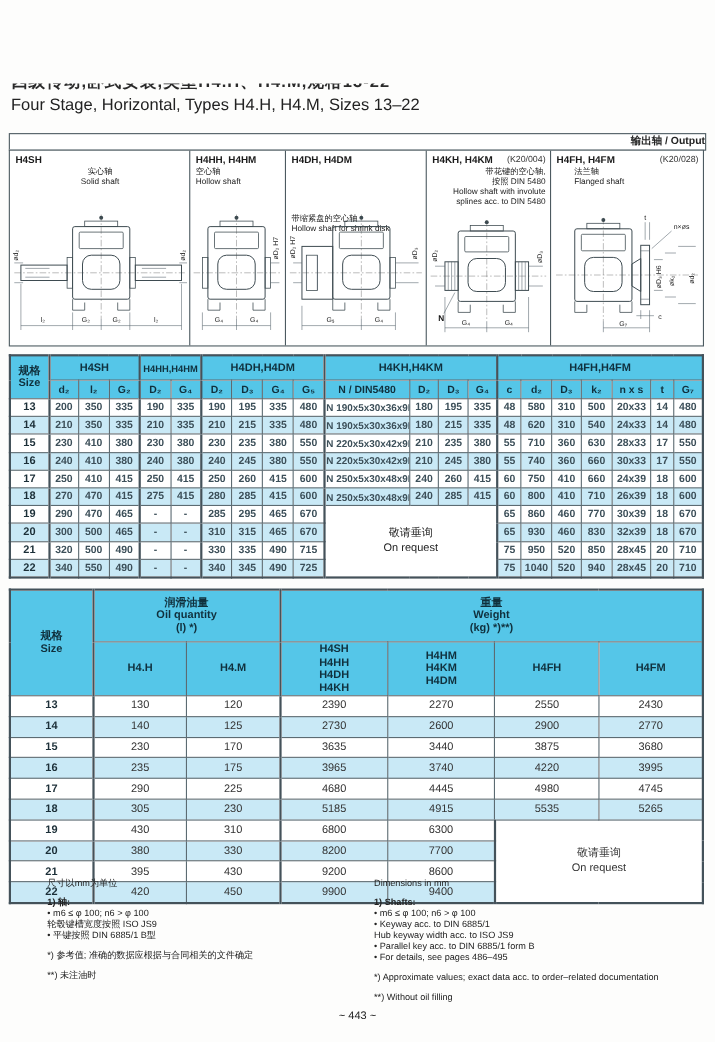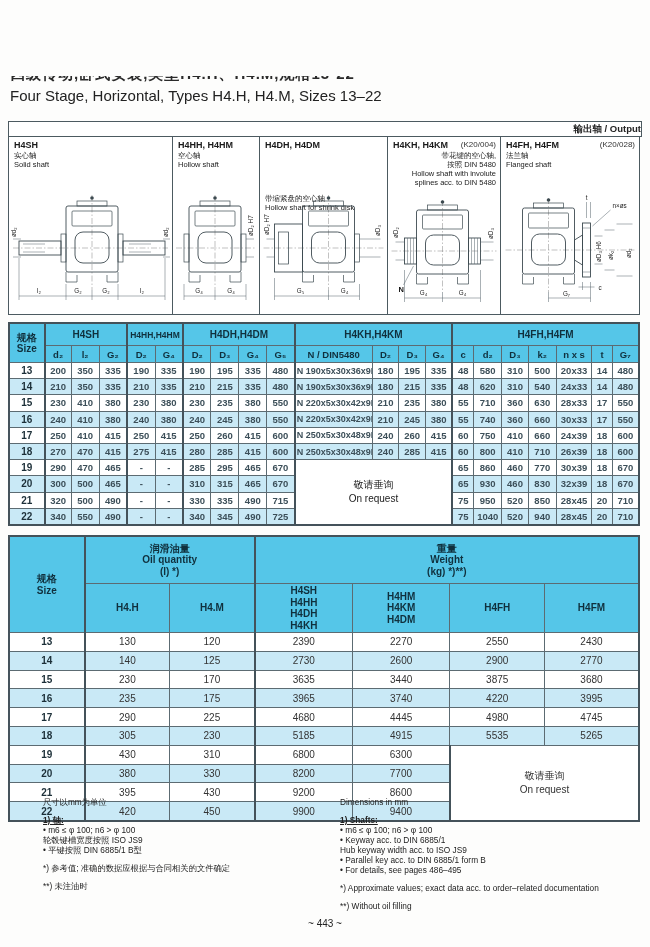--- a/index.html
+++ b/index.html
@@ -48,42 +48,42 @@
   .t2 th{font-size:10px;}
   .t2 .grp th{height:44px;vertical-align:middle;}
   .t2 .grp .multi, .t2 .sub .multi{white-space:pre-line;line-height:11.5px;}
   .t2 .sub th{height:44px;vertical-align:middle;}
   .t2 td{font-size:10px;height:15.8px;color:#333;}
   .t2 .corner div{font-size:10px;line-height:12px;}
   
   .footnotes{top:797px;left:27px;width:632px;display:flex;font-size:8.3px;line-height:10px;color:#222;margin-left:16px;}
   .fn-col-left{width:47%;}
   .fn-col-right{width:53%;}
-  .fn-bold{font-weight:bold;text-decoration:underline;}
+  .fn-bold{font-weight:bold;}
   .fn-gap{margin-top:8px;}
   .pagenum{top:918px;left:0;width:650px;text-align:center;font-size:10px;color:#222;}
 </style>
 </head>
 <body>
 
 <div class="abs title-cn-clip">
   <span>四级传动,卧式安装,类型H4.H、H4.M,规格13-22</span>
 </div>
 <div class="abs title-en">Four Stage, Horizontal, Types H4.H, H4.M, Sizes 13–22</div>
 
 <div class="abs banner">输出轴 / Output</div>
 
 <div class="abs panels">
 
   <div class="panel" style="width:164px">
     <div class="p-head">
       <span class="p-model">H4SH</span>
       <span class="p-code"></span>
     </div>
-    <div class="p-desc" style="white-space: pre-line;">实心轴
+    <div class="p-desc" style="white-space: pre-line; text-align: center;">实心轴
 Solid shaft</div>
     <svg class="p-draw" viewBox="0 0 163 122" height="122">
       <line class="cl" x1="4" y1="58" x2="159" y2="58"></line>
         <line class="cl" x1="83" y1="5" x2="83" y2="100"></line>
       <rect class="dr" x="57" y="16" width="52" height="66" rx="2"></rect>
       <rect class="dr2" x="68" y="11" width="30" height="5"></rect>
         <circle class="solid" cx="83" cy="8" r="1.8"></circle>
       <rect class="dr2" x="63" y="21" width="40" height="15" rx="1"></rect>
       <rect class="dr" x="66" y="42" width="34" height="31" rx="8"></rect>
       <path class="dr2" d="M57 82 v10 h11 v-7"></path>
@@ -222,21 +222,21 @@
       <text class="dt" transform="rotate(-90 9 42)" x="9" y="42" text-anchor="start">øD₂</text>
       <text class="dt" transform="rotate(-90 104 43)" x="104" y="43" text-anchor="start">øD₃</text>
     </svg>
   </div>
 
   <div class="panel" style="flex:1">
     <div class="p-head">
       <span class="p-model">H4FH, H4FM</span>
       <span class="p-code">(K20/028)</span>
     </div>
-    <div class="p-desc" style="white-space: pre-line;">法兰轴
+    <div class="p-desc" style="white-space: pre-line; margin-left: 16px;">法兰轴
 Flanged shaft</div>
     <svg class="p-draw" viewBox="0 0 135 122" height="122">
       <line class="cl" x1="3" y1="60" x2="132" y2="60"></line>
         <line class="cl" x1="46" y1="8" x2="46" y2="102"></line>
       <rect class="dr" x="20" y="18" width="52" height="66" rx="2"></rect>
       <rect class="dr2" x="31" y="13" width="30" height="5"></rect>
         <circle class="solid" cx="46" cy="10" r="1.8"></circle>
       <rect class="dr2" x="26" y="23" width="40" height="15" rx="1"></rect>
       <rect class="dr" x="29" y="44" width="34" height="31" rx="8"></rect>
       <path class="dr2" d="M20 84 v10 h11 v-7"></path>

